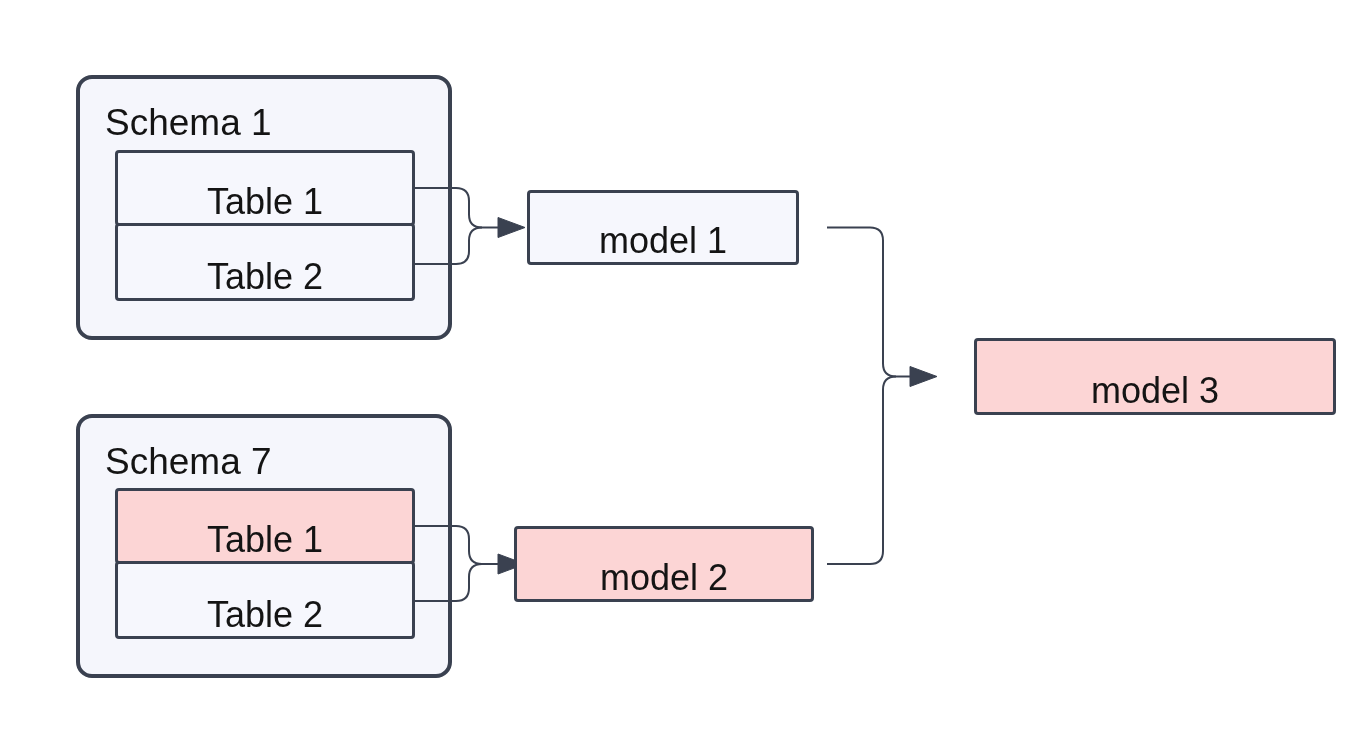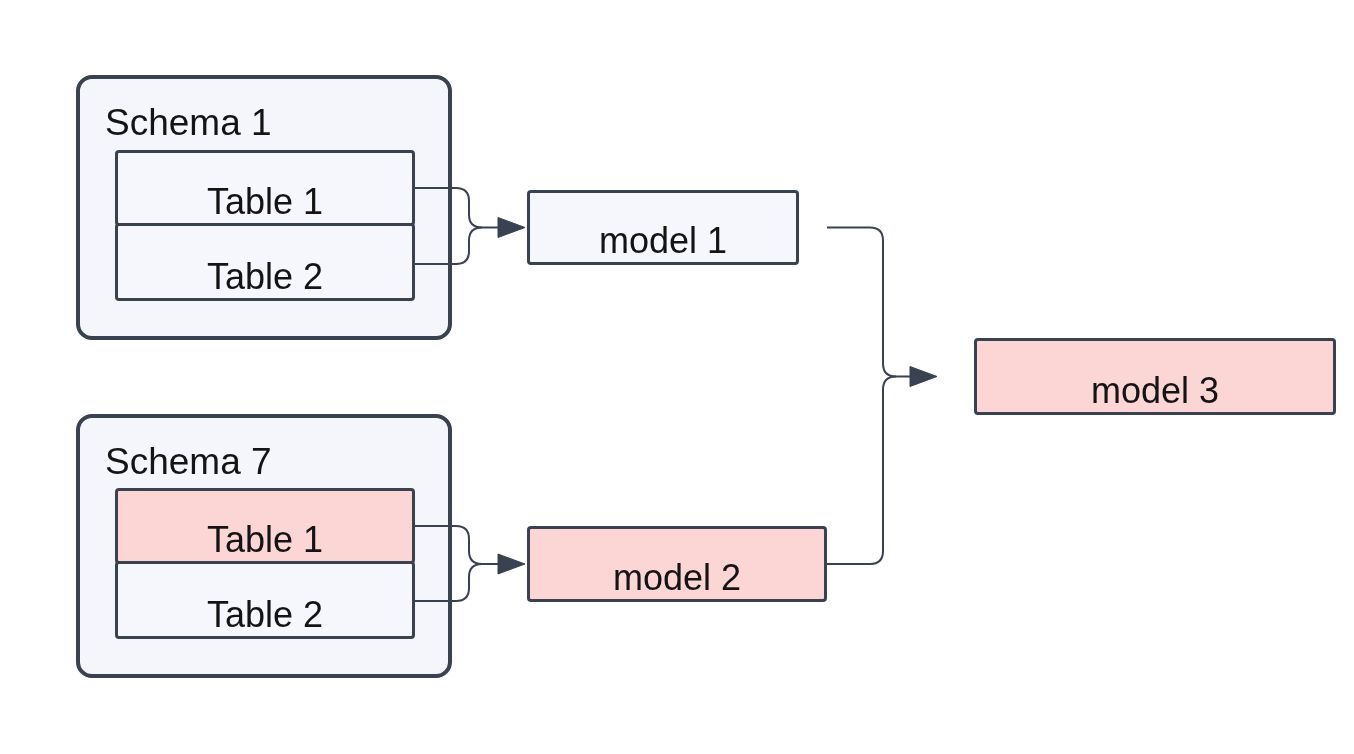--- a/index.html
+++ b/index.html
@@ -109,20 +109,20 @@
   <div class="node highlight" style="left:115px; top:488px; width:300px; height:76px;">
     <span>Table 1</span>
   </div>
   <div class="node" style="left:115px; top:560.5px; width:300px; height:78.5px;">
     <span>Table 2</span>
   </div>
 
   <div class="node" style="left:527px; top:190px; width:272px; height:75px;">
     <span>model 1</span>
   </div>
-  <div class="node highlight" style="left:527px; top:526px; width:300px; height:76px;">
+  <div class="node highlight" style="left:514px; top:526px; width:300px; height:76px;">
     <span>model 2</span>
   </div>
   <div class="node highlight" style="left:938px; top:338px; width:362px; height:77px;margin-left:36px;">
     <span>model 3</span>
   </div>
 
 </div>
 
 </body></html>

